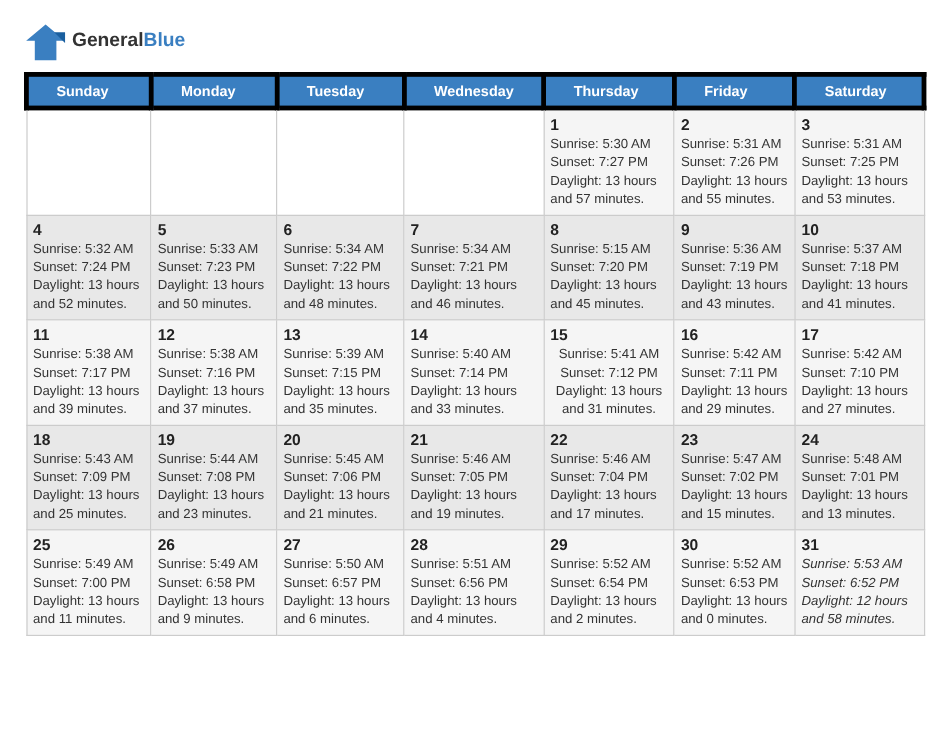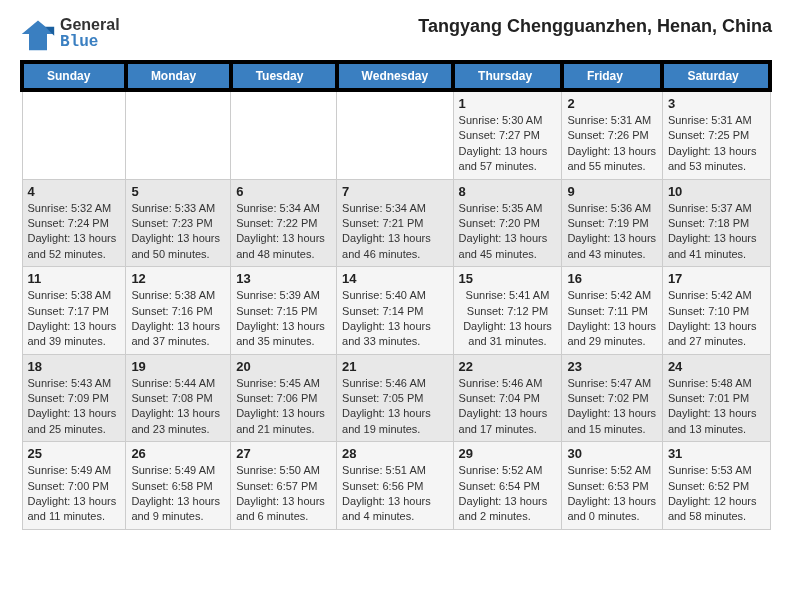--- a/index.html
+++ b/index.html
@@ -16,33 +16,32 @@
       align-items: flex-start;
       margin-bottom: 8px;
     }
     .logo {
       display: flex;
       align-items: center;
       gap: 4px;
     }
     .logo-text {
       display: flex;
-      flex-direction: column;
+      flex-direction: row;
       line-height: 1.1;
     }
     .logo-general {
       font-size: 16px;
       font-weight: bold;
       color: #333;
     }
     .logo-blue {
       font-size: 16px;
       font-weight: bold;
       color: #3a7fc1;
-      font-family: Liberation Mono, monospace;
     }
     .logo-icon {
       width: 36px;
       height: 36px;
     }
     .title-section {
       text-align: right;
     }
     .month-title {
       font-size: 42px;
@@ -109,21 +108,20 @@
       <rect x="0" y="0" width="40" height="40" fill="white"></rect>
       <polygon points="20,5 38,20 30,20 30,38 10,38 10,20 2,20" fill="#3a7fc1"></polygon>
       <polygon points="28,12 38,12 38,22" fill="#1a5f9f"></polygon>
     </svg>
     <div class="logo-text">
       <span class="logo-general">General</span>
       <span class="logo-blue">Blue</span>
     </div>
   </div>
   <div class="title-section">
-    <div class="location-title">Tangyang Chengguanzhen, Henan, China</div>
   </div>
 </div>
 
 <table class="calendar">
   <thead>
     <tr>
     <th>Sunday</th>
         <th>Monday</th>
         <th>Tuesday</th>
         <th>Wednesday</th>
@@ -184,21 +182,21 @@
         </td>
         <td>
           <span class="day-num">7</span>
           <div class="day-info" style="white-space: pre-line;">Sunrise: 5:34 AM
 Sunset: 7:21 PM
 Daylight: 13 hours
 and 46 minutes.</div>
         </td>
         <td>
           <span class="day-num">8</span>
-          <div class="day-info" style="white-space: pre-line;">Sunrise: 5:35 AM
+          <div class="day-info" style="white-space: pre-line;">Sunrise: 5:15 AM
 Sunset: 7:20 PM
 Daylight: 13 hours
 and 45 minutes.</div>
         </td>
         <td>
           <span class="day-num">9</span>
           <div class="day-info" style="white-space: pre-line;">Sunrise: 5:36 AM
 Sunset: 7:19 PM
 Daylight: 13 hours
 and 43 minutes.</div>
@@ -351,20 +349,20 @@
         </td>
         <td>
           <span class="day-num">30</span>
           <div class="day-info" style="white-space: pre-line;">Sunrise: 5:52 AM
 Sunset: 6:53 PM
 Daylight: 13 hours
 and 0 minutes.</div>
         </td>
         <td>
           <span class="day-num">31</span>
-          <div class="day-info" style="white-space: pre-line;">Sunrise: 5:53 AM
+          <div class="day-info" style="white-space: pre-line; font-style: italic;">Sunrise: 5:53 AM
 Sunset: 6:52 PM
 Daylight: 12 hours
 and 58 minutes.</div>
         </td>
       </tr>
     </tbody>
 </table>
 
 </body></html>

